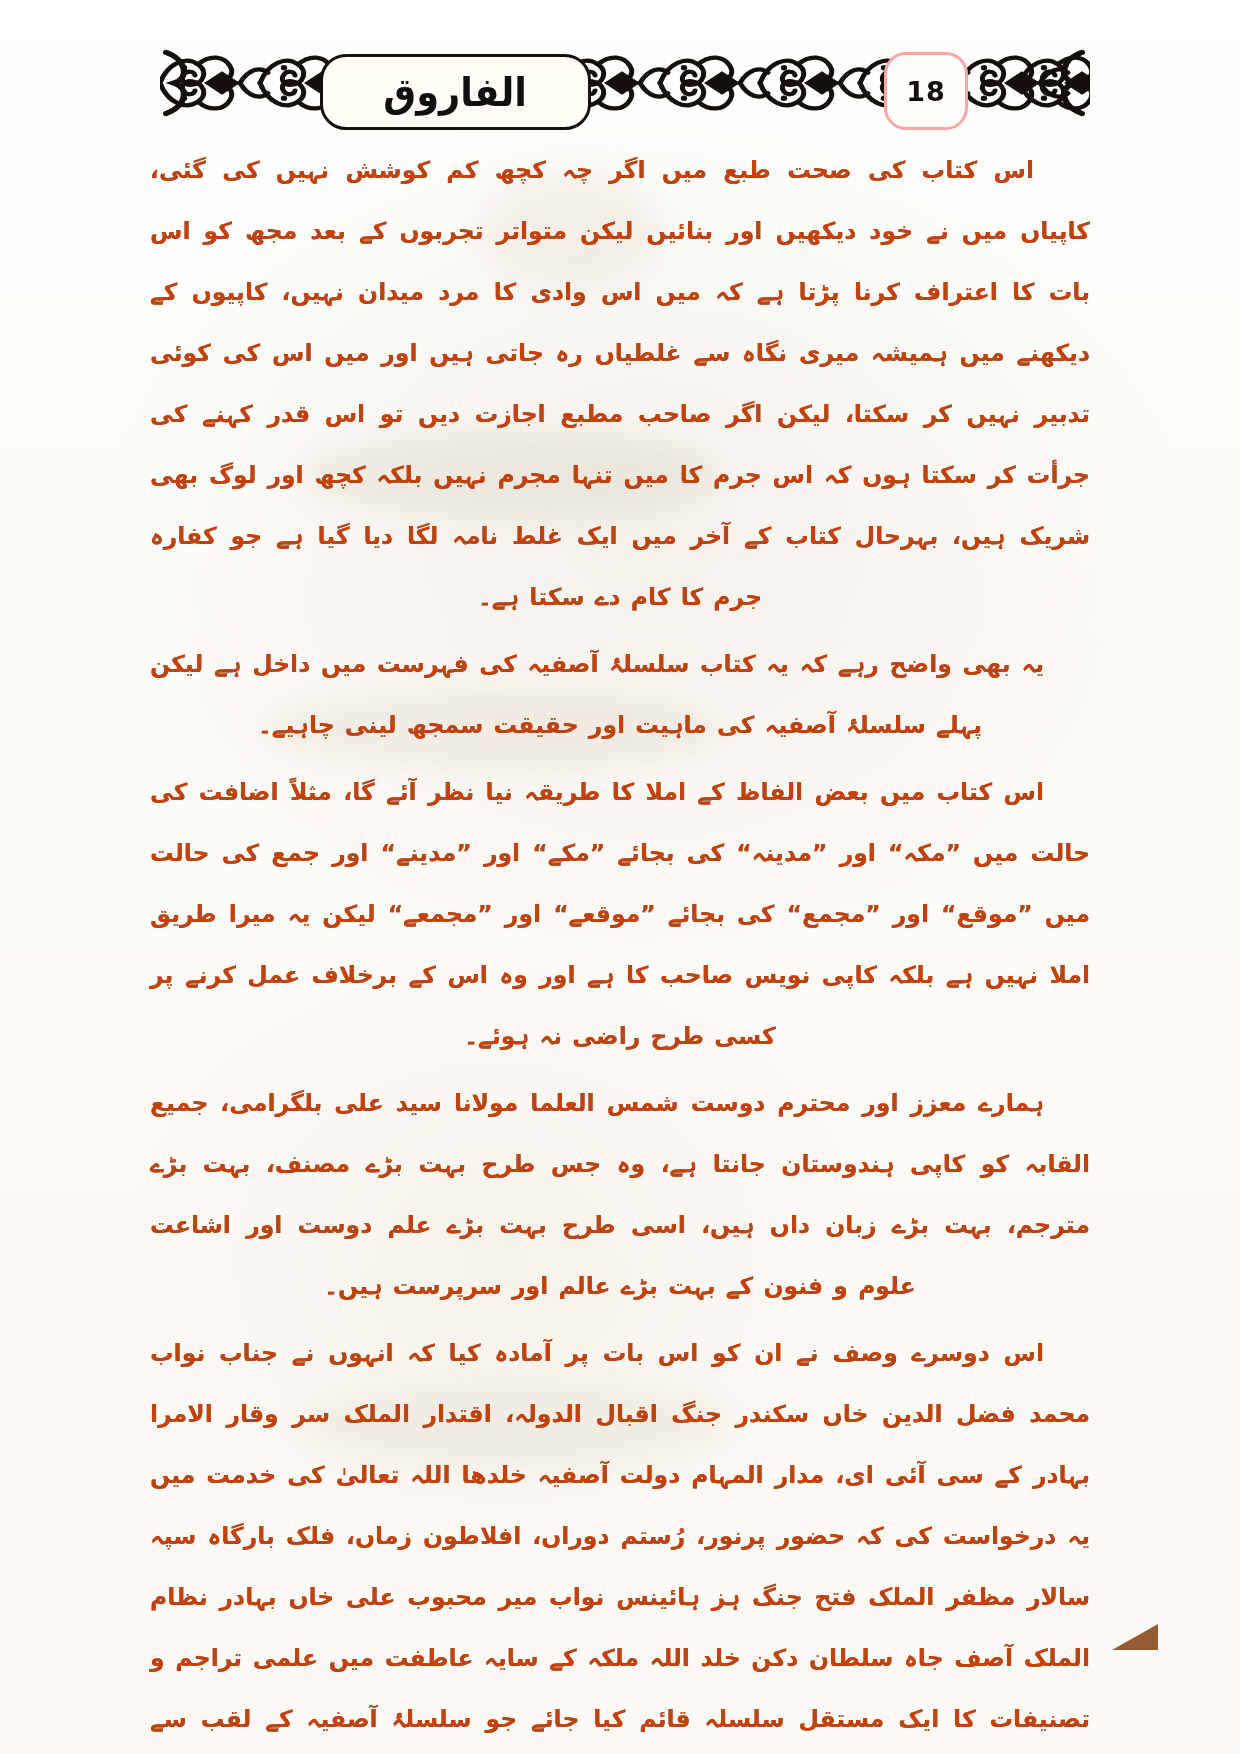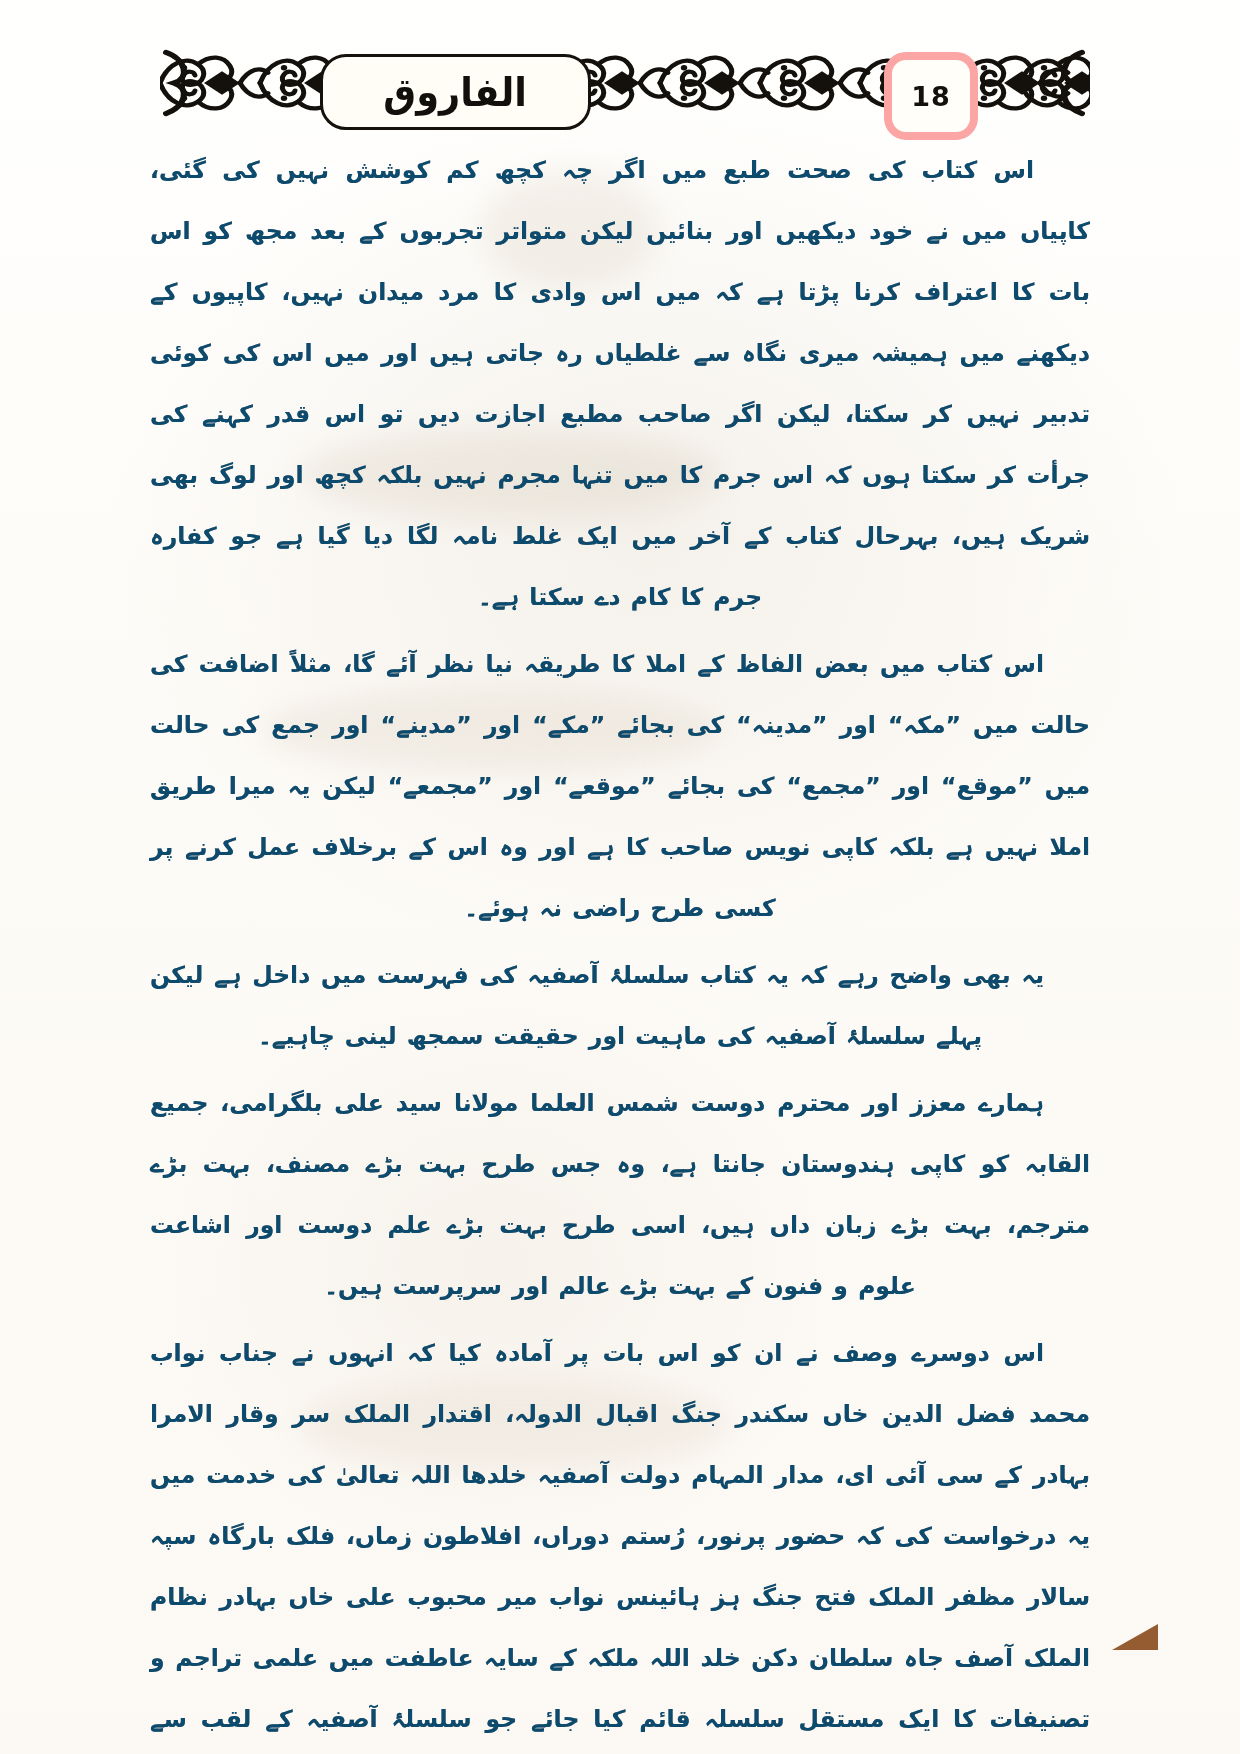--- a/index.html
+++ b/index.html
@@ -26,21 +26,21 @@
   #header{
     position:absolute;left:160px;top:44px;width:930px;height:92px;
   }
   
   .orn{
     height:78px;
   }
   .page-num-box{
     position:absolute;left:724px;top:8px;
     width:78px;height:72px;
-    border:8px solid #fca5a5;
+    border:3px solid #fca5a5;
     border-radius:22px;
     background:#fffef9;
     display:flex;align-items:center;justify-content:center;
     font-family:"DejaVu Sans","Liberation Sans",sans-serif;
     font-size:27px;font-weight:600;color:#14100c;
     letter-spacing:1px;
   }
   .title-box{
     position:absolute;left:160px;top:10px;
     width:265px;height:70px;
@@ -62,21 +62,21 @@
     right:150px;   
     left:150px;
     top:140px;
     width:940px;
   }
   p.para{
     margin:0 0 6px 0;
     font-family:"DejaVu Sans","Liberation Sans",sans-serif;
     font-size:23.5px;
     line-height:61px;
-    color:#0c4a6e;
+    color:#c2410c;
     text-align:justify;
     text-align-last:center;
     direction:rtl;
     font-weight:600;
     letter-spacing:0px;
     word-spacing:2px;
     text-indent:46px;
   }
   p.para:first-child{text-indent:56px;}
   
@@ -137,20 +137,20 @@
     <span class="t">الفاروق</span>
   </div>
 
   <div class="page-num-box">
     <span>18</span>
   </div>
 </div>
 
 <div id="body">
   <p class="para">اس کتاب کی صحت طبع میں اگر چہ کچھ کم کوشش نہیں کی گئی، کاپیاں میں نے خود دیکھیں اور بنائیں لیکن متواتر تجربوں کے بعد مجھ کو اس بات کا اعتراف کرنا پڑتا ہے کہ میں اس وادی کا مرد میدان نہیں، کاپیوں کے دیکھنے میں ہمیشہ میری نگاہ سے غلطیاں رہ جاتی ہیں اور میں اس کی کوئی تدبیر نہیں کر سکتا، لیکن اگر صاحب مطبع اجازت دیں تو اس قدر کہنے کی جرأت کر سکتا ہوں کہ اس جرم کا میں تنہا مجرم نہیں بلکہ کچھ اور لوگ بھی شریک ہیں، بہرحال کتاب کے آخر میں ایک غلط نامہ لگا دیا گیا ہے جو کفارہ جرم کا کام دے سکتا ہے۔</p>
+  <p class="para">یہ بھی واضح رہے کہ یہ کتاب سلسلۂ آصفیہ کی فہرست میں داخل ہے لیکن پہلے سلسلۂ آصفیہ کی ماہیت اور حقیقت سمجھ لینی چاہیے۔</p>
   <p class="para">اس کتاب میں بعض الفاظ کے املا کا طریقہ نیا نظر آئے گا، مثلاً اضافت کی حالت میں ”مکہ“ اور ”مدینہ“ کی بجائے ”مکے“ اور ”مدینے“ اور جمع کی حالت میں ”موقع“ اور ”مجمع“ کی بجائے ”موقعے“ اور ”مجمعے“ لیکن یہ میرا طریق املا نہیں ہے بلکہ کاپی نویس صاحب کا ہے اور وہ اس کے برخلاف عمل کرنے پر کسی طرح راضی نہ ہوئے۔</p>
-  <p class="para">یہ بھی واضح رہے کہ یہ کتاب سلسلۂ آصفیہ کی فہرست میں داخل ہے لیکن پہلے سلسلۂ آصفیہ کی ماہیت اور حقیقت سمجھ لینی چاہیے۔</p>
   <p class="para">ہمارے معزز اور محترم دوست شمس العلما مولانا سید علی بلگرامی، جمیع القابہ کو کاپی ہندوستان جانتا ہے، وہ جس طرح بہت بڑے مصنف، بہت بڑے مترجم، بہت بڑے زبان داں ہیں، اسی طرح بہت بڑے علم دوست اور اشاعت علوم و فنون کے بہت بڑے عالم اور سرپرست ہیں۔</p>
   <p class="para">اس دوسرے وصف نے ان کو اس بات پر آمادہ کیا کہ انہوں نے جناب نواب محمد فضل الدین خاں سکندر جنگ اقبال الدولہ، اقتدار الملک سر وقار الامرا بہادر کے سی آئی ای، مدار المہام دولت آصفیہ خلدھا اللہ تعالیٰ کی خدمت میں یہ درخواست کی کہ حضور پرنور، رُستم دوراں، افلاطون زماں، فلک بارگاہ سپہ سالار مظفر الملک فتح جنگ ہز ہائینس نواب میر محبوب علی خاں بہادر نظام الملک آصف جاہ سلطان دکن خلد اللہ ملکہ کے سایہ عاطفت میں علمی تراجم و تصنیفات کا ایک مستقل سلسلہ قائم کیا جائے جو سلسلۂ آصفیہ کے لقب سے ملقب ہو اور وابستگان دولت آصفیہ کی جو تصنیفات خلعت قبول پائیں وہ اس سلسلہ میں داخل ہو جائیں۔</p>
 
 </div>
 
 <div id="corner2"></div>
 
 </body></html>

